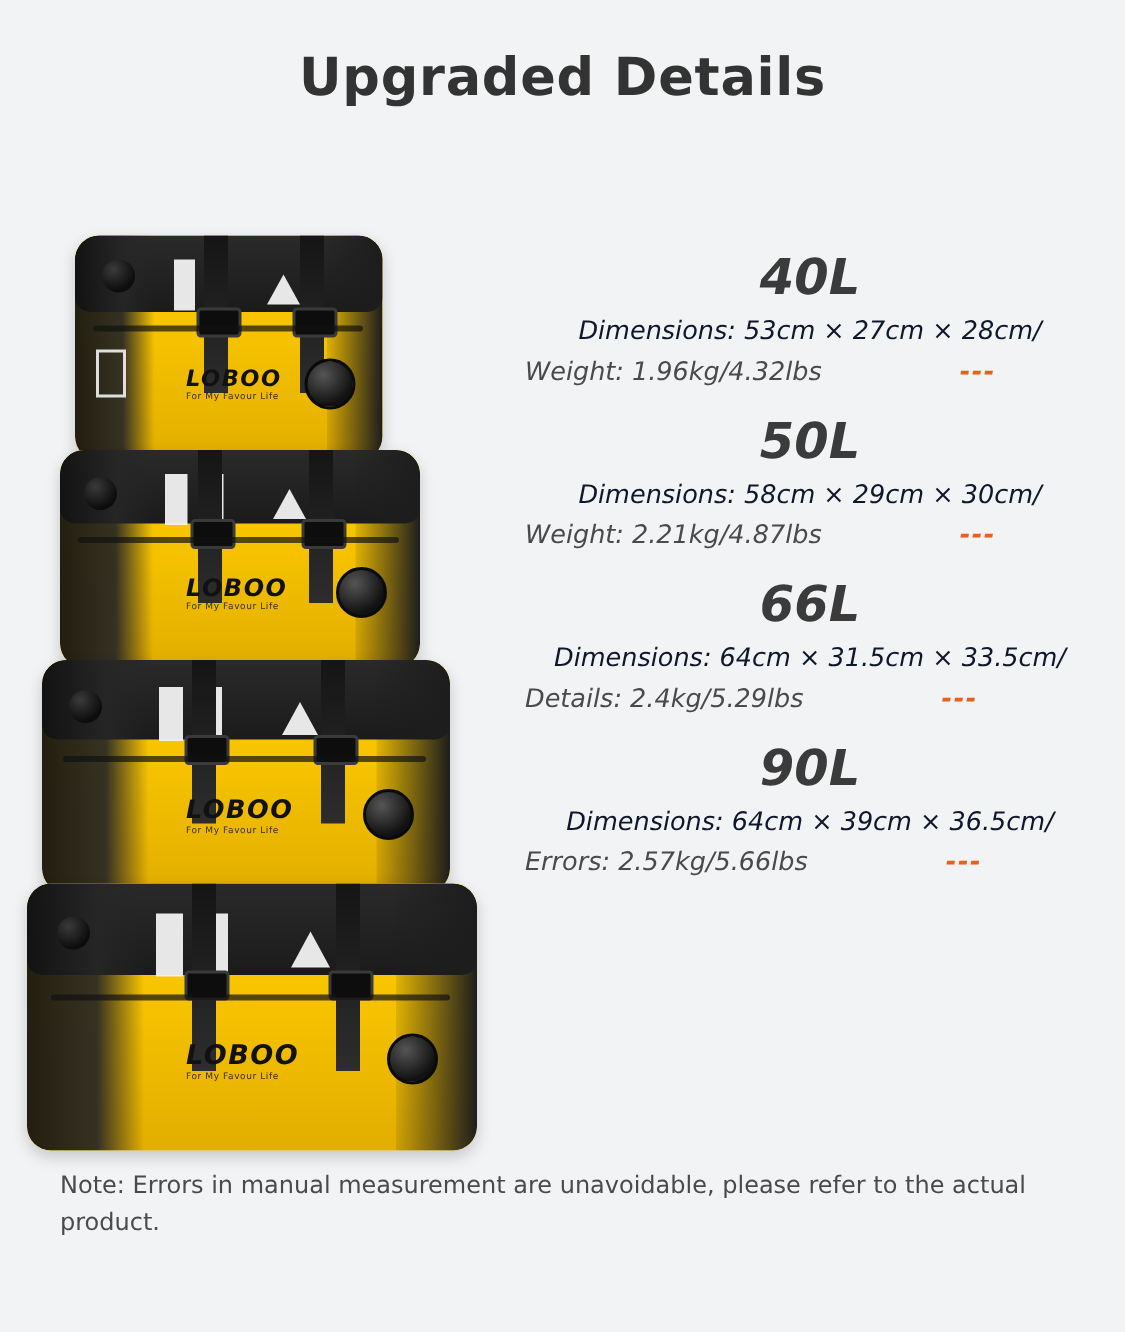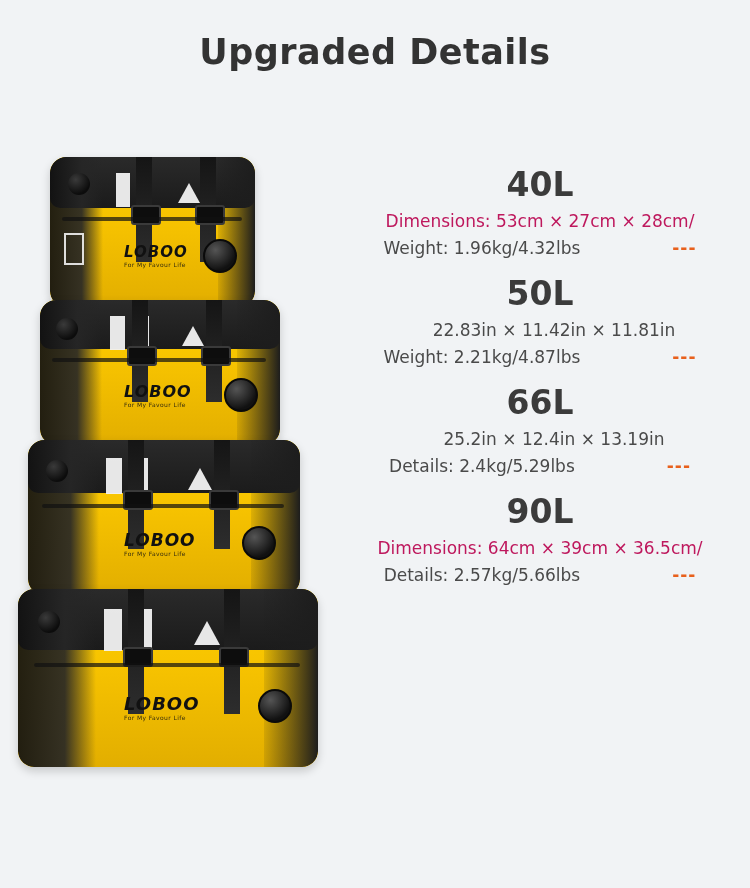--- a/index.html
+++ b/index.html
@@ -138,44 +138,44 @@
 
   
   .specs {
     flex: 1 1 auto;
     padding-top: 95px;
     padding-right: 20px;
   }
   .spec-block {
     margin-bottom: 18px;
     text-align: center;
+    font-style: italic;
   }
   .spec-size {
     font-size: 33px;
     font-weight: bold;
     color: #3b3b3b;
     line-height: 1.1;
     margin: 0 0 6px 0;
   }
   .spec-line {
     font-size: 17px;
-    color: #be185d;
+    color: #0f172a;
     line-height: 1.45;
     white-space: nowrap;
   }
   .spec-line-2 {
     font-size: 17px;
     color: #4a4a4a;
     line-height: 1.45;
     padding-left: 28px;
   }
   .weight-row {
     display: flex;
     align-items: center;
-    justify-content: center;
     gap: 92px;
     margin-top: 4px;
   }
   .weight-text {
     font-size: 17px;
     color: #4a4a4a;
   }
   .dash-mark {
     color: #e8601c;
     font-size: 17px;
@@ -297,45 +297,52 @@
           <span>53cm × 27cm × 28cm/</span>
         </div>
         <div class="weight-row">
           <span class="weight-text">Weight: 1.96kg/4.32lbs</span>
           <span class="dash-mark">---</span>
         </div>
       </div>
 
       <div class="spec-block">
         <div class="spec-size">50L</div>
-        <div class="spec-line-2">22.83in × 11.42in × 11.81in</div>
+        <div class="spec-line">
+          <span>Dimensions:</span>
+          <span>58cm × 29cm × 30cm/</span>
+        </div>
         <div class="weight-row">
           <span class="weight-text">Weight: 2.21kg/4.87lbs</span>
           <span class="dash-mark">---</span>
         </div>
       </div>
 
       <div class="spec-block">
         <div class="spec-size">66L</div>
-        <div class="spec-line-2">25.2in × 12.4in × 13.19in</div>
+        <div class="spec-line">
+          <span>Dimensions:</span>
+          <span>64cm × 31.5cm × 33.5cm/</span>
+        </div>
         <div class="weight-row">
           <span class="weight-text">Details: 2.4kg/5.29lbs</span>
           <span class="dash-mark">---</span>
         </div>
       </div>
 
       <div class="spec-block">
         <div class="spec-size">90L</div>
         <div class="spec-line">
           <span>Dimensions:</span>
           <span>64cm × 39cm × 36.5cm/</span>
         </div>
         <div class="weight-row">
-          <span class="weight-text">Details: 2.57kg/5.66lbs</span>
+          <span class="weight-text">Errors: 2.57kg/5.66lbs</span>
           <span class="dash-mark">---</span>
         </div>
       </div>
 
     </div>
   </div>
 
+  <div class="note">Note: Errors in manual measurement are unavoidable, please refer to the actual product.</div>
 
 </div>
 
 </body></html>

